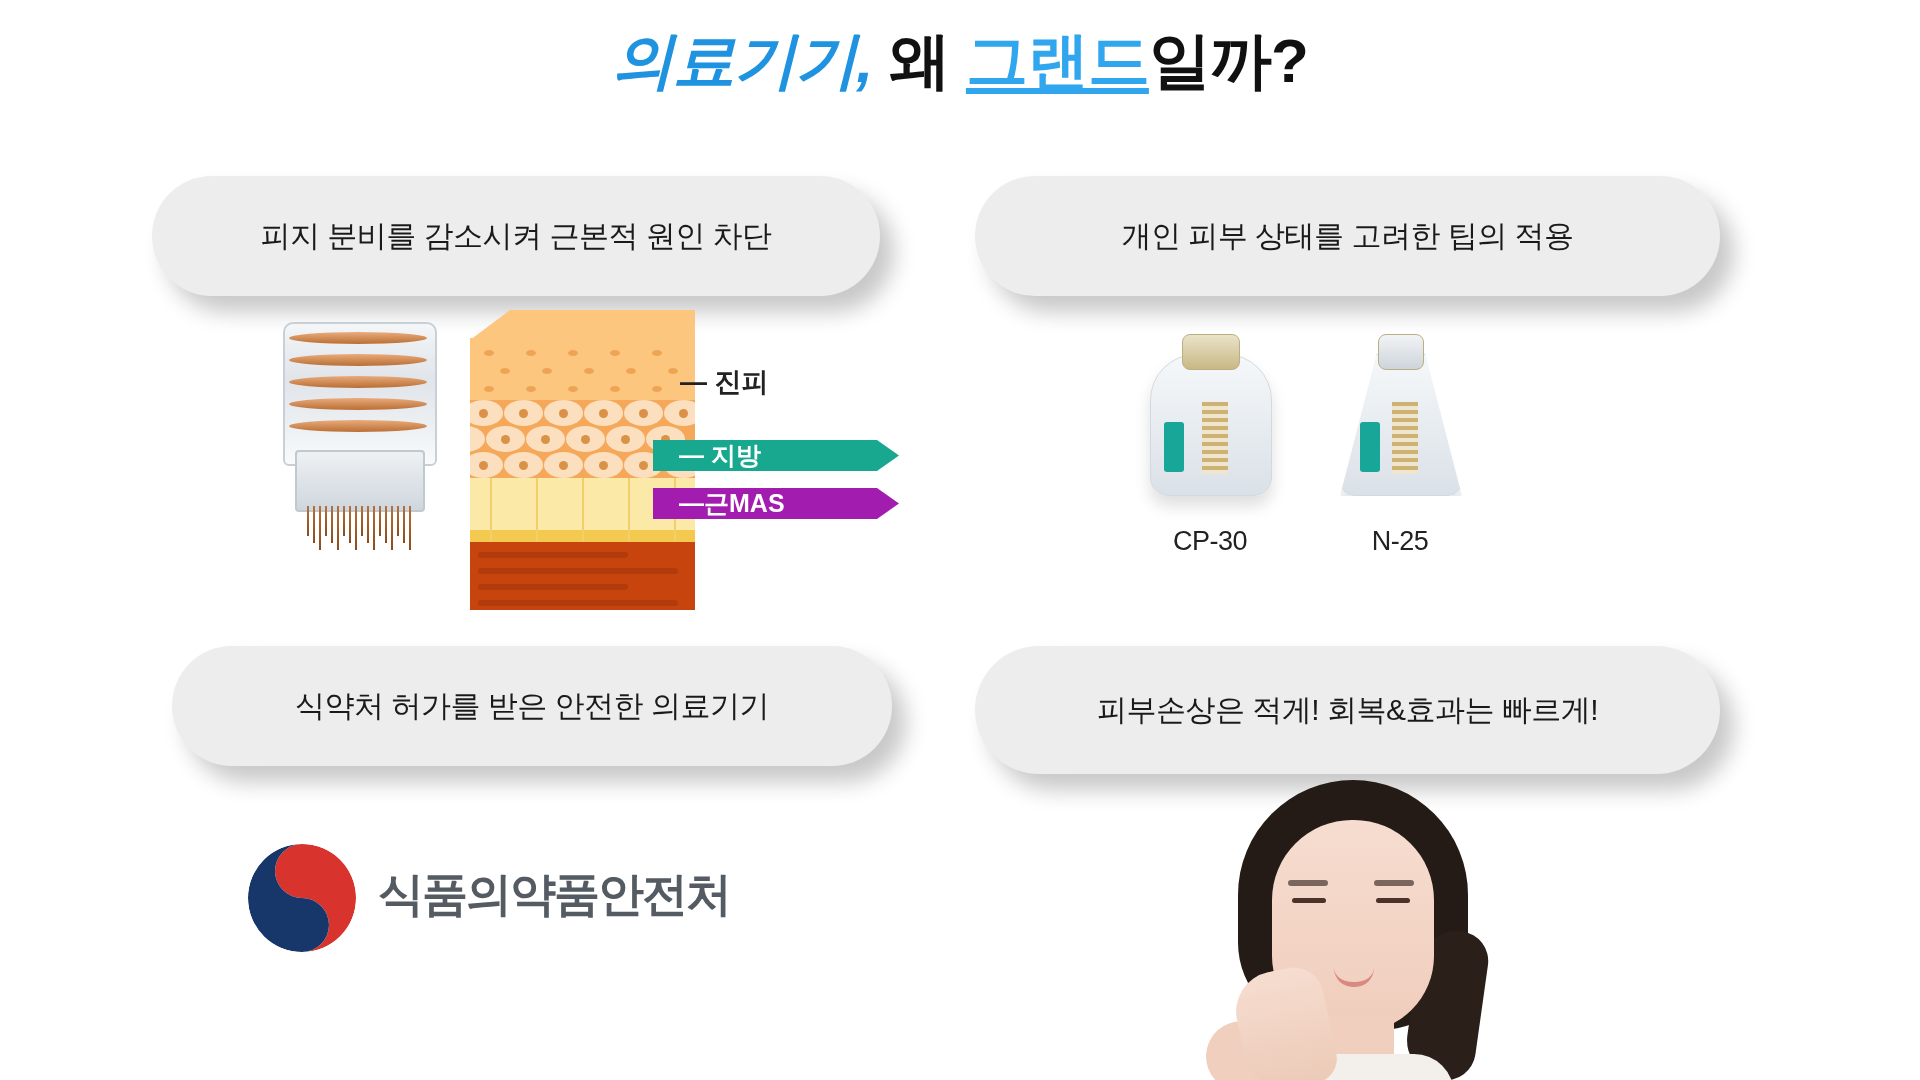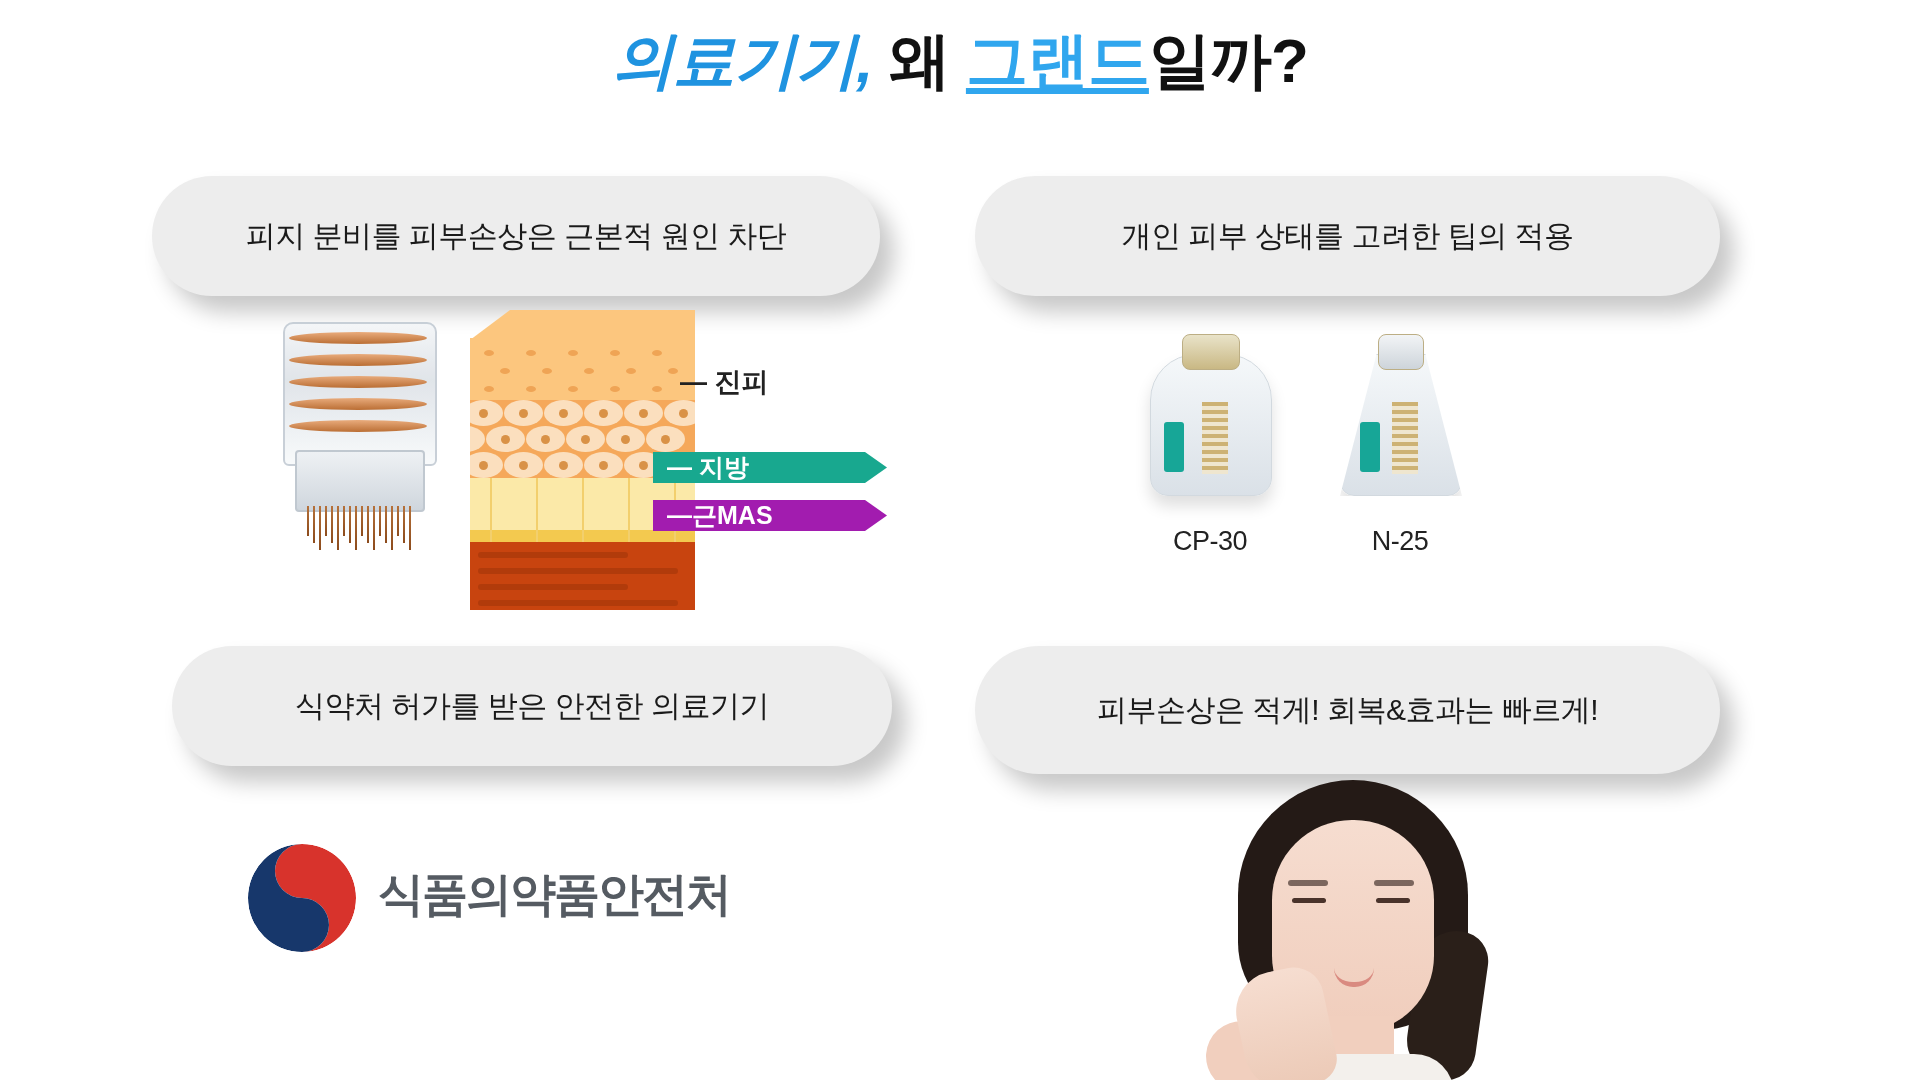--- a/index.html
+++ b/index.html
@@ -82,24 +82,23 @@
     background:linear-gradient(180deg,#eef1f4,#cfd6dd);border:2px solid #c0c8d0;border-radius:4px;}
   .needles{position:absolute;left:52px;top:196px;width:104px;height:46px;}
   .needles i{position:absolute;top:0;width:2px;height:44px;
     background:linear-gradient(180deg,#b5713a,#8c4b1c);}
 
   
   .label-dermis{position:absolute;left:425px;top:54px;
     font-size:27px;font-weight:bold;color:#222;white-space:nowrap;}
   .callout{
     position:absolute;height:31px;display:flex;align-items:center;
-    padding-left:14px;padding-right:30px;
+    padding-left:26px;padding-right:30px;
     color:#ffffff;font-size:25px;font-weight:bold;white-space:nowrap;
     clip-path:polygon(0 0, calc(100% - 22px) 0, 100% 50%, calc(100% - 22px) 100%, 0 100%);
-    margin-top:12px;
   }
   .callout-fat{left:398px;top:130px;width:190px;background:#18a88f;}
   .callout-mas{left:398px;top:178px;width:190px;background:#a21caf;}
 
   
   #tips-art{left:1130px;top:330px;width:440px;height:270px;}
   .tipcard{position:absolute;top:0;width:120px;height:180px;}
   .tipcard .glass{
     position:absolute;left:0;top:24px;width:120px;height:140px;
     background:linear-gradient(180deg,rgba(245,248,250,.98),rgba(216,223,230,.95));
@@ -172,21 +171,21 @@
 </head>
 <body>
 
 <div class="slide">
 
   <div class="title">
     <span class="t-blue-italic">의료기기,</span><span class="t-black">&nbsp;</span><span class="t-black">왜</span><span class="t-black">&nbsp;</span><span class="t-blue-underline">그랜드</span><span class="t-black">일까?</span>
   </div>
 
   <div class="pill" id="pill-1">
-    <span>피지 분비를 피부손상은 근본적 원인 차단</span>
+    <span>피지 분비를 감소시켜 근본적 원인 차단</span>
   </div>
   <div class="pill" id="pill-2">
     <span>개인 피부 상태를 고려한 팁의 적용</span>
   </div>
   <div class="pill" id="pill-3">
     <span>식약처 허가를 받은 안전한 의료기기</span>
   </div>
   <div class="pill" id="pill-4">
     <span>피부손상은 적게! 회복&amp;효과는 빠르게!</span>
   </div>

